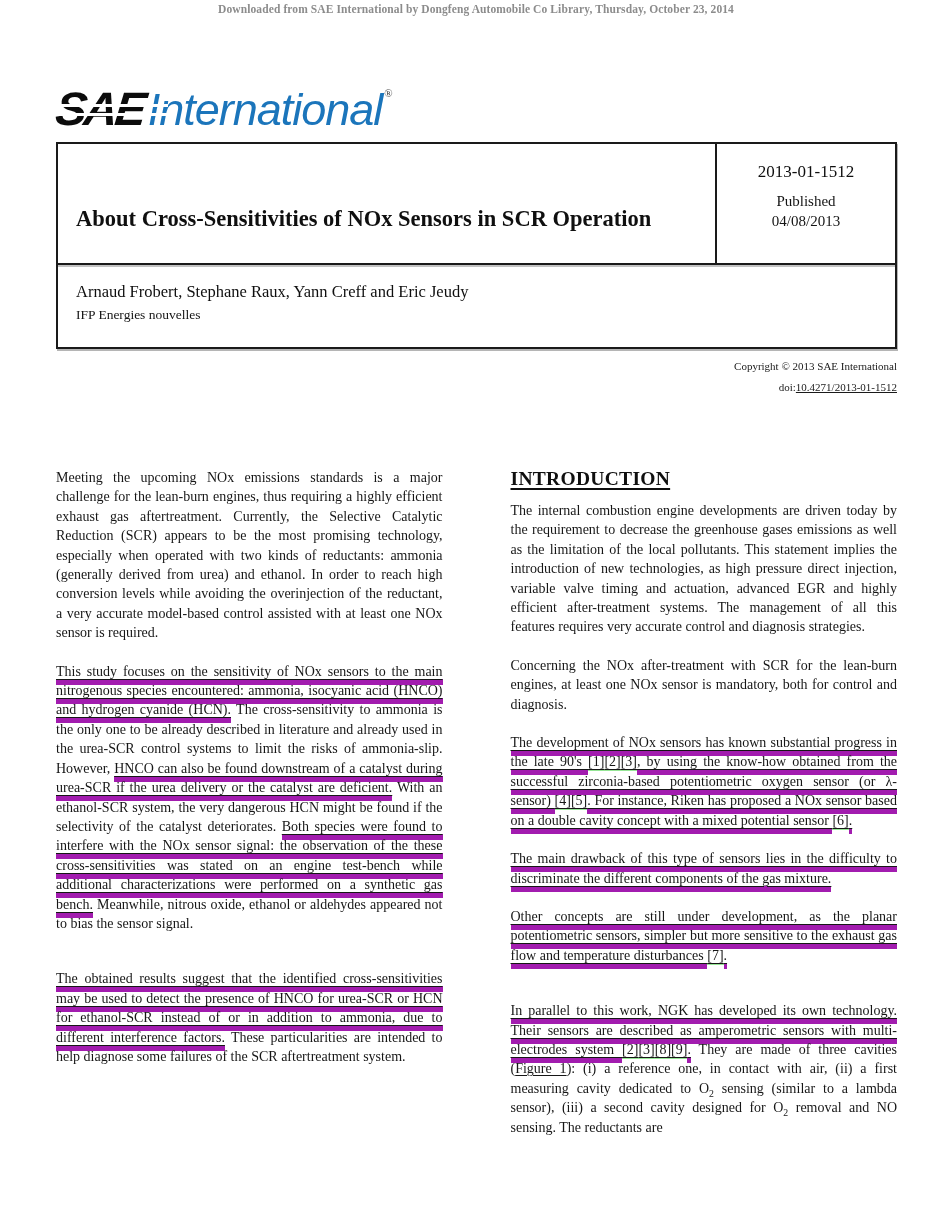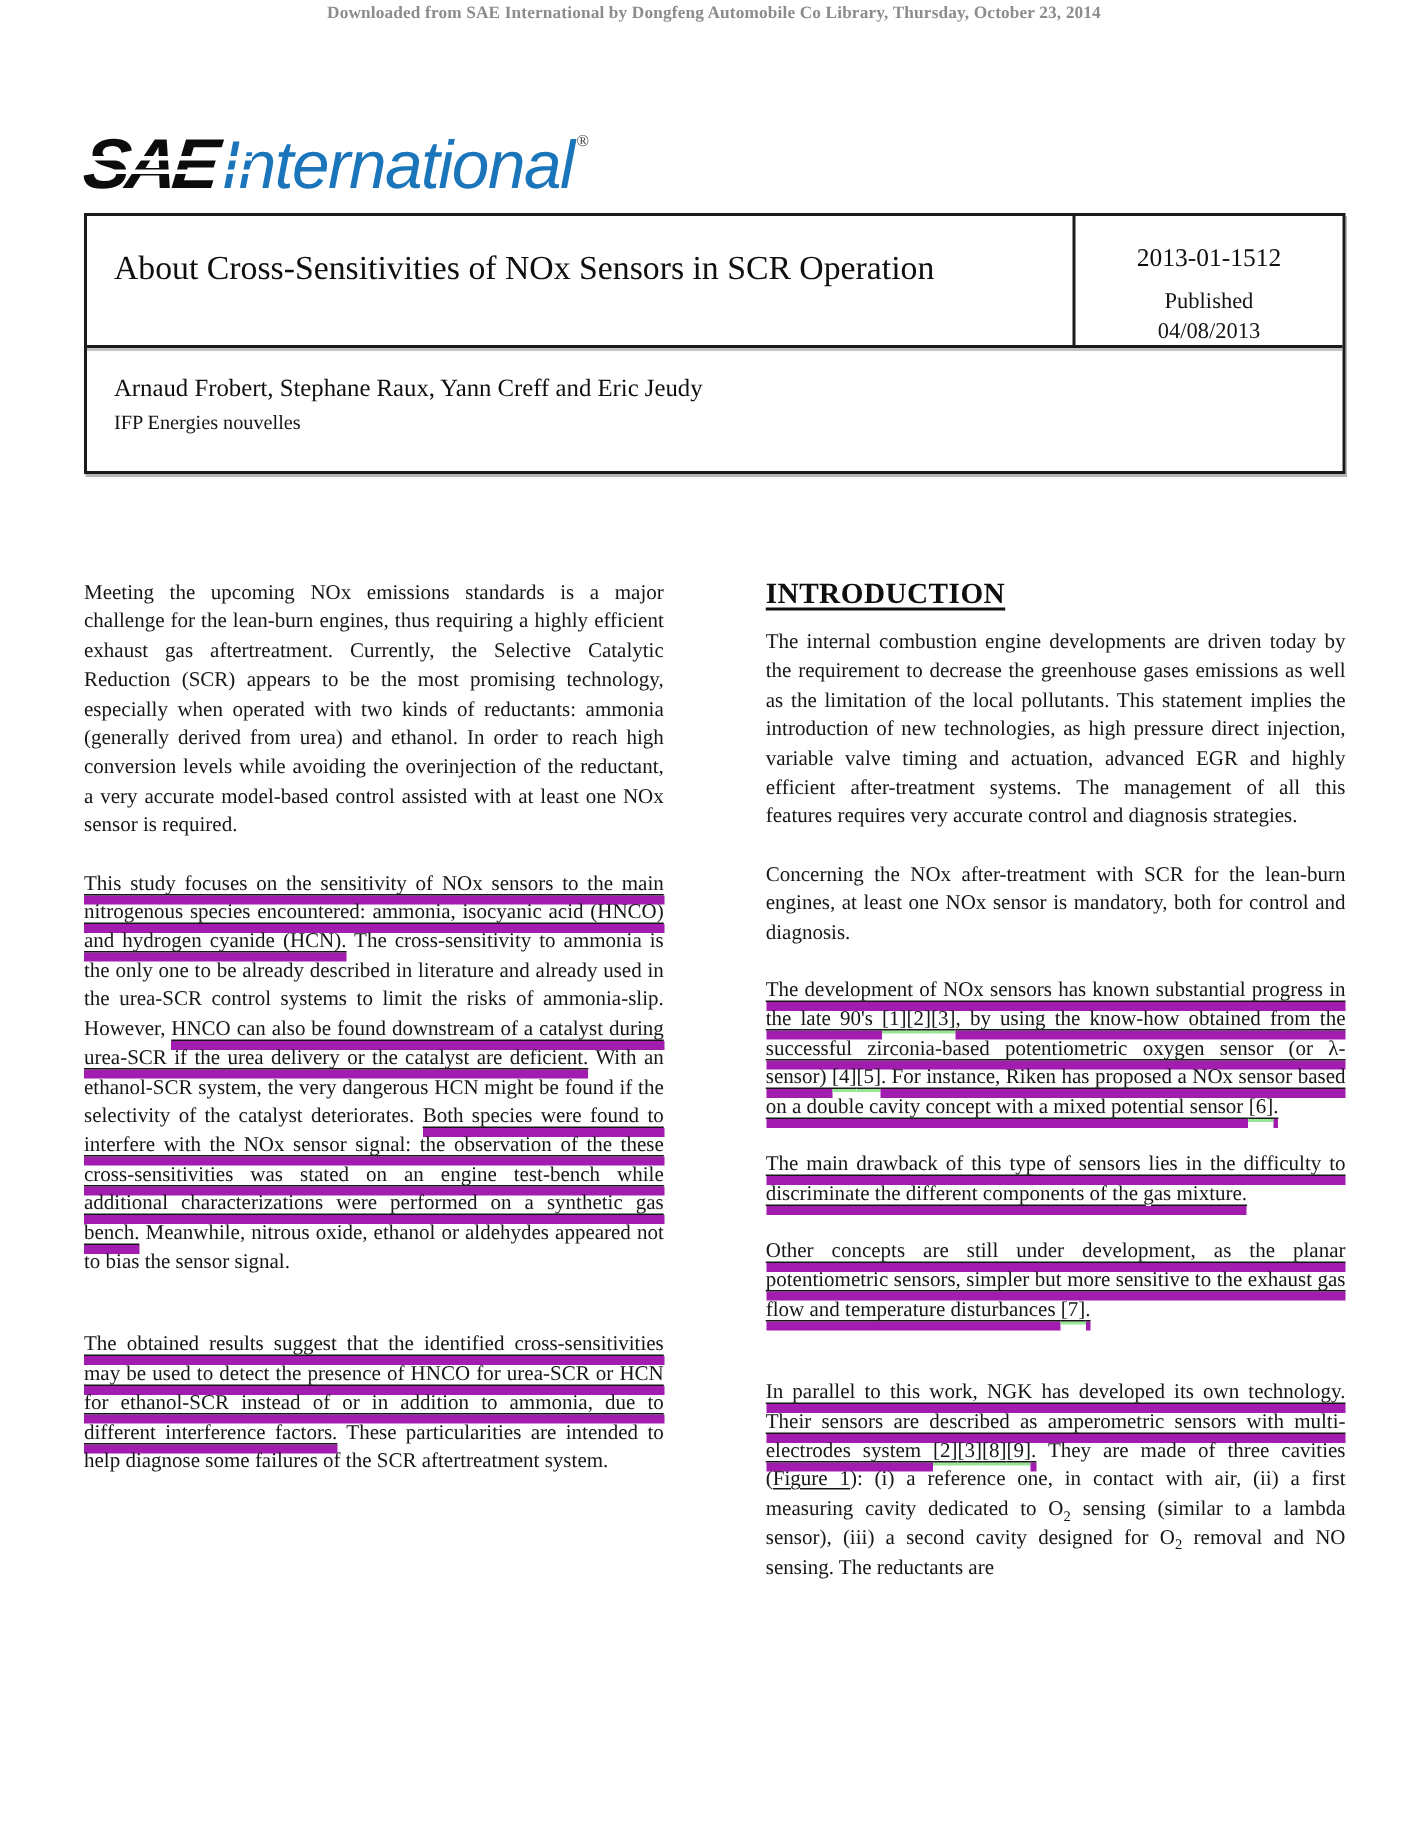--- a/index.html
+++ b/index.html
@@ -37,21 +37,21 @@
   
   .paper-table{
     margin:10px 0 0 56px;width:841px;box-sizing:border-box;
     border:2px solid #1a1a1a;
     box-shadow:1px 2px 0 rgba(120,120,120,.55);
     background:#fff;
   }
   .row1{display:flex;border-bottom:2px solid #1a1a1a;box-shadow:0 2px 0 rgba(120,120,120,.45);}
   .title-cell{
     flex:1;padding:17px 14px 26px 18px;
-    font-size:22.5px;font-weight:normal;line-height:36px;color:#0f0f0f;
+    font-size:22.5px;font-weight:bold;line-height:36px;color:#0f0f0f;margin-top:40px;
   }
   .meta-cell{
     width:180px;border-left:2px solid #1a1a1a;box-sizing:border-box;
     display:flex;flex-direction:column;align-items:center;
     padding-top:18px;
   }
   .paper-number{font-size:17px;color:#0f0f0f;}
   .published-label{font-size:15px;margin-top:11px;}
   .published-date{font-size:15px;margin-top:3px;}
   .row2{padding:17px 18px 24px 18px;}
@@ -105,20 +105,24 @@
         <div class="published-label">Published</div>
         <div class="published-date">04/08/2013</div>
       </div>
     </div>
     <div class="row2">
       <div class="author-names">Arnaud Frobert, Stephane Raux, Yann Creff  and  Eric Jeudy</div>
       <div class="affiliation">IFP Energies nouvelles</div>
     </div>
   </div>
 
+  <div class="copyright">
+    <div>Copyright © 2013 SAE International</div>
+    <div class="doi-line"><span>doi:</span><a class="doi-link">10.4271/2013-01-1512</a></div>
+  </div>
 
   <div class="columns">
     <div class="col">
       <div>
           <p class="body-par"><span class="seg-plain">Meeting the upcoming NOx emissions standards is a major challenge for the lean-burn engines, thus requiring a highly efficient exhaust gas aftertreatment. Currently, the Selective Catalytic Reduction (SCR) appears to be the most promising technology, especially when operated with two kinds of reductants: ammonia (generally derived from urea) and ethanol. In order to reach high conversion levels while avoiding the overinjection of the reductant, a very accurate model-based control assisted with at least one NOx sensor is required.</span></p>
           <p class="body-par"><span class="seg-annot">This study focuses on the sensitivity of NOx sensors to the main nitrogenous species encountered: ammonia, isocyanic acid (HNCO) and hydrogen cyanide (HCN).</span><span class="seg-plain"> The cross-sensitivity to ammonia is the only one to be already described in literature and already used in the urea-SCR control systems to limit the risks of ammonia-slip. However, </span><span class="seg-annot">HNCO can also be found downstream of a catalyst during urea-SCR if the urea delivery or the catalyst are deficient.</span><span class="seg-plain"> With an ethanol-SCR system, the very dangerous HCN might be found if the selectivity of the catalyst deteriorates. </span><span class="seg-annot">Both species were found to interfere with the NOx sensor signal: the observation of the these cross-sensitivities was stated on an engine test-bench while additional characterizations were performed on a synthetic gas bench.</span><span class="seg-plain"> Meanwhile, nitrous oxide, ethanol or aldehydes appeared not to bias the sensor signal.</span></p>
           <p class="body-par"><span class="seg-annot">The obtained results suggest that the identified cross-sensitivities may be used to detect the presence of HNCO for urea-SCR or HCN for ethanol-SCR instead of or in addition to ammonia, due to different interference factors.</span><span class="seg-plain"> These particularities are intended to help diagnose some failures of the SCR aftertreatment system.</span></p>
         </div>
     </div>
     <div class="col">

